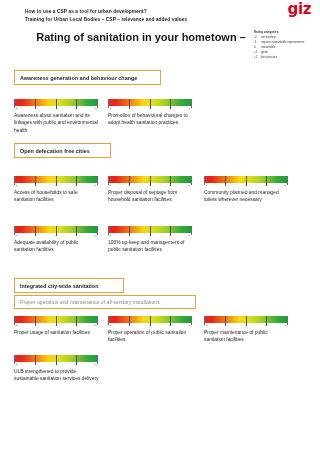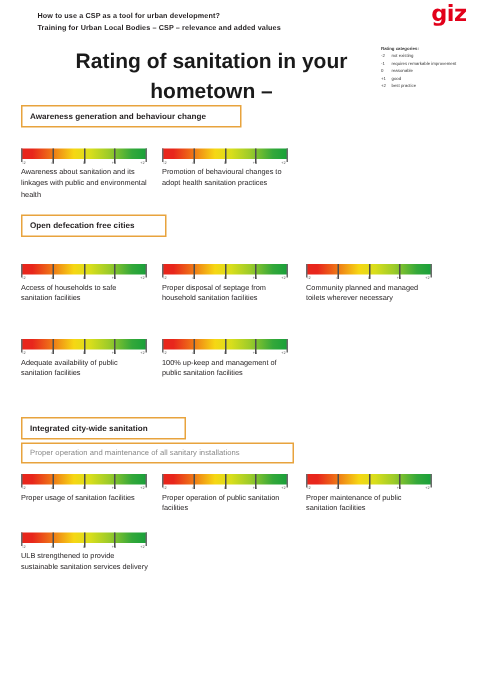--- a/index.html
+++ b/index.html
@@ -33,21 +33,21 @@
     letter-spacing: 0.08px;
     color: #231f20;
   }
   #kicker div { white-space: nowrap; }
 
   #deck-title {
     position: absolute;
     left: 14px; top: 30px;
     width: 246px;
     text-align: center;
-    font-size: 14px;
+    font-size: 11px;
     font-weight: bold;
     line-height: 1.44;
     color: #1a1a1a;
   }
 
   
   #giz-logo {
     position: absolute;
     right: 9px; top: 2px;
     font-size: 15px;

